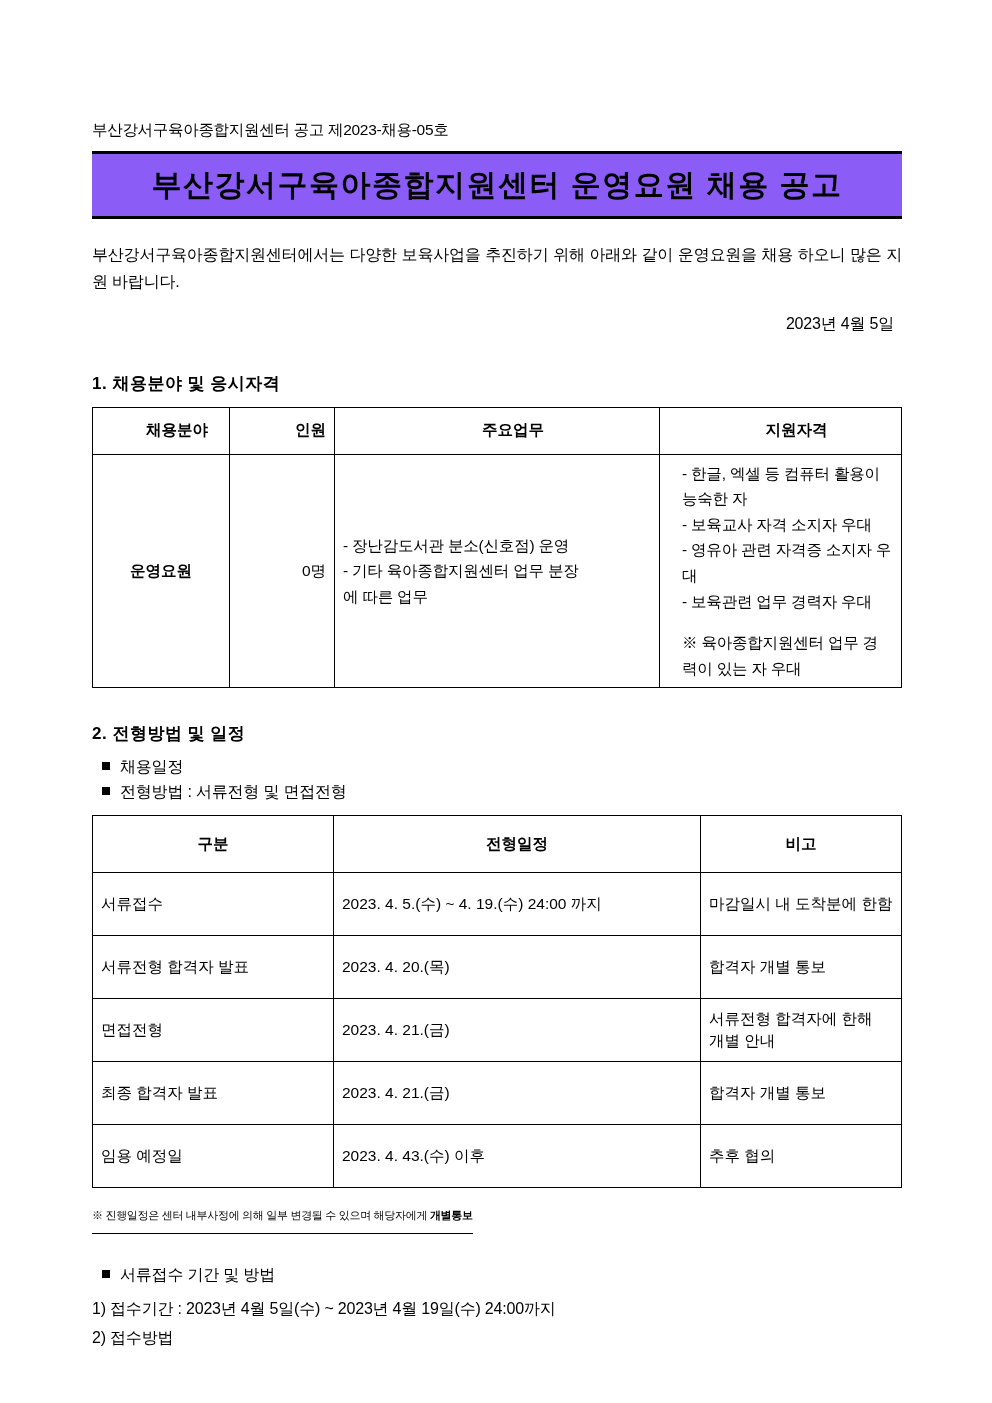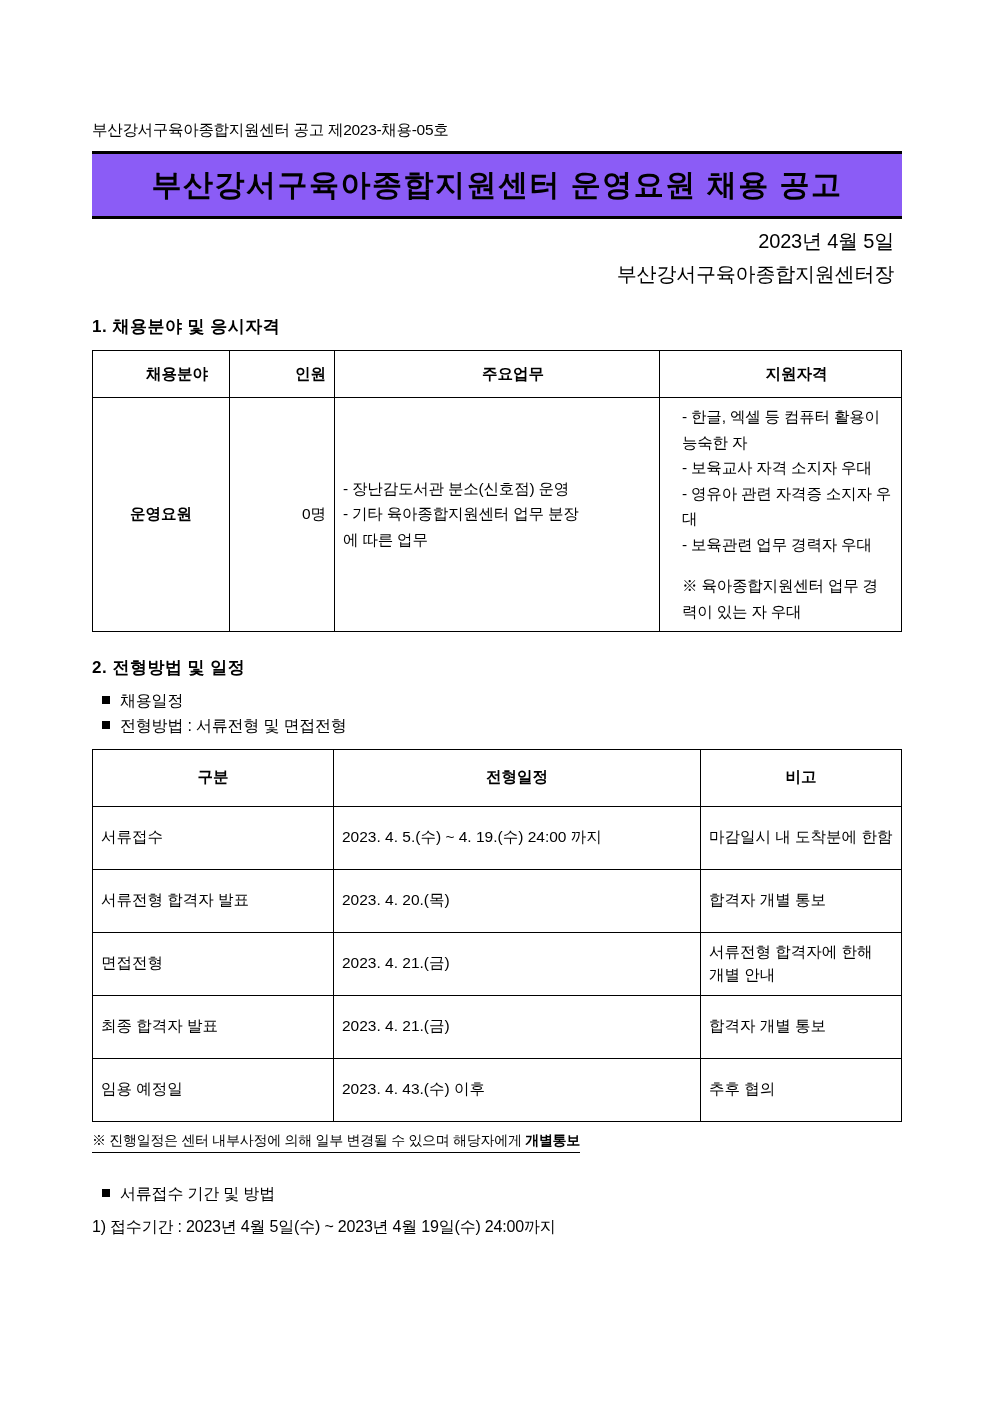--- a/index.html
+++ b/index.html
@@ -51,27 +51,27 @@
   .intro {
     margin-top: 22px;
     font-size: 16px;
     line-height: 1.7;
     text-align: justify;
     letter-spacing: -0.2px;
   }
   .right-block {
     margin-top: 6px;
     text-align: right;
-    font-size: 20px;
+    font-size: 16px;
     line-height: 1.65;
     letter-spacing: -0.2px;
     padding-right: 8px;
   }
   .section-heading {
-    margin-top: 24px;
+    margin-top: 34px;
     margin-bottom: 12px;
     font-size: 17px;
     font-weight: bold;
     letter-spacing: 0.5px;
   }
   table {
     border-collapse: collapse;
     width: 100%;
     font-size: 15.5px;
   }
@@ -125,26 +125,26 @@
   }
   .tbl-sched td {
     text-align: left;
     height: 50px;
   }
   .tbl-sched .c1 { width: 224px; }
   .tbl-sched .c2 { width: 350px; }
   .tbl-sched .c3 { }
   .two-line { line-height: 1.45; white-space: pre-line; }
   .footnote {
-    margin-top: 10px;
-    font-size: 14px;
+    margin-top: 20px;
+    font-size: 11px;
     letter-spacing: -0.3px;
     display: inline-block;
     border-bottom: 1px solid #000;
-    padding-bottom: 2px;
+    padding-bottom: 10px;
   }
   .footnote b { font-weight: bold; }
   .tail {
     margin-top: 26px;
     font-size: 16px;
     line-height: 1.85;
     letter-spacing: -0.2px;
   }
   .tail .sub { margin-left: 0px; }
 </style>
@@ -153,24 +153,24 @@
 
 <div class="page">
   <div class="content">
 
     <div class="doc-number">부산강서구육아종합지원센터 공고 제2023-채용-05호</div>
 
     <div class="title-band">
       <h1>부산강서구육아종합지원센터 운영요원 채용 공고</h1>
     </div>
 
+    <p class="intro">부산강서구육아종합지원센터에서는 다양한 보육사업을 추진하기 위해 아래와 같이 운영요원을 채용 하오니 많은 지원 바랍니다.</p>
 
     <div class="right-block">
       <div>2023년 4월 5일</div>
-      <div>부산강서구육아종합지원센터장</div>
     </div>
 
     <div class="section-heading">1. 채용분야 및 응시자격</div>
 
     <table class="tbl-jobs">
       <thead>
         <tr>
           <th class="c-field">채용분야</th>
           <th class="c-count">인원</th>
           <th class="c-duty">주요업무</th>
@@ -246,16 +246,17 @@
 
     <div class="footnote">
       <span>※ 진행일정은 센터 내부사정에 의해 일부 변경될 수 있으며 해당자에게 </span><b>개별통보</b>
     </div>
 
     <div class="tail">
       <div class="bullet-line">
         <span class="sq"></span><span>서류접수 기간 및 방법</span>
       </div>
       <div class="sub">1) 접수기간 : 2023년 4월 5일(수) ~ 2023년 4월 19일(수) 24:00까지</div>
+      <div class="sub">2) 접수방법</div>
     </div>
 
   </div>
 </div>
 
 </body></html>

